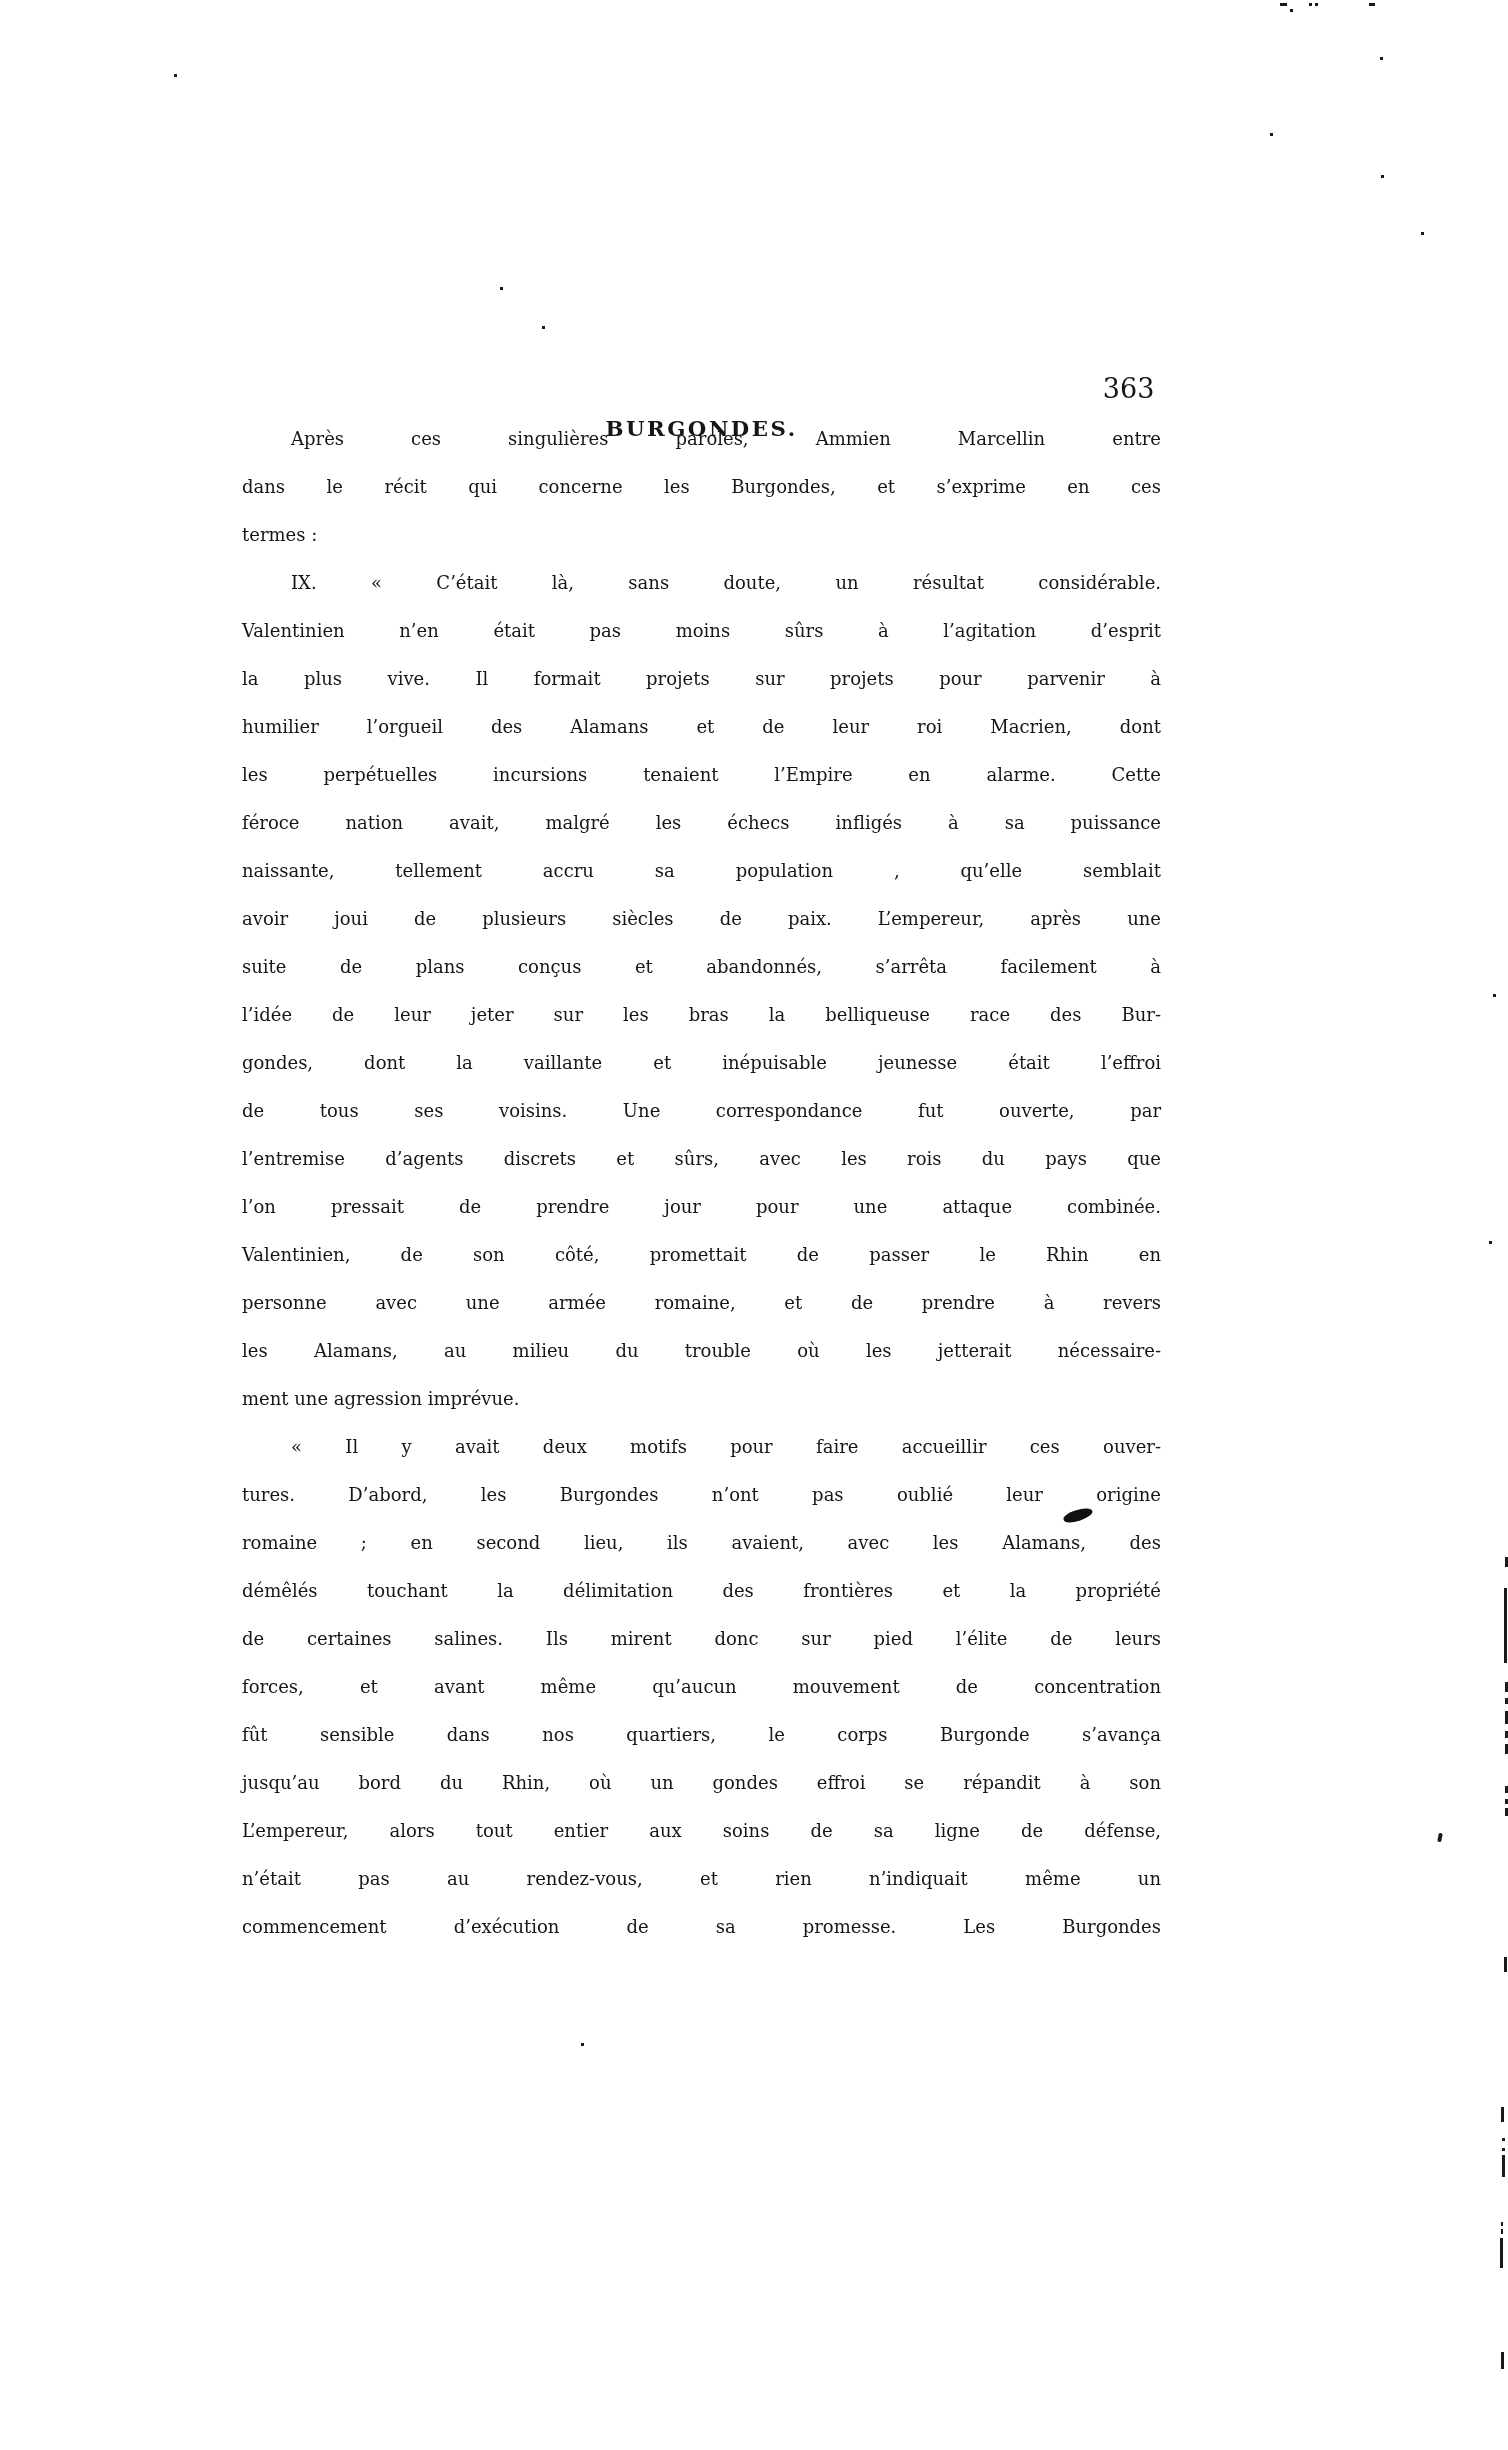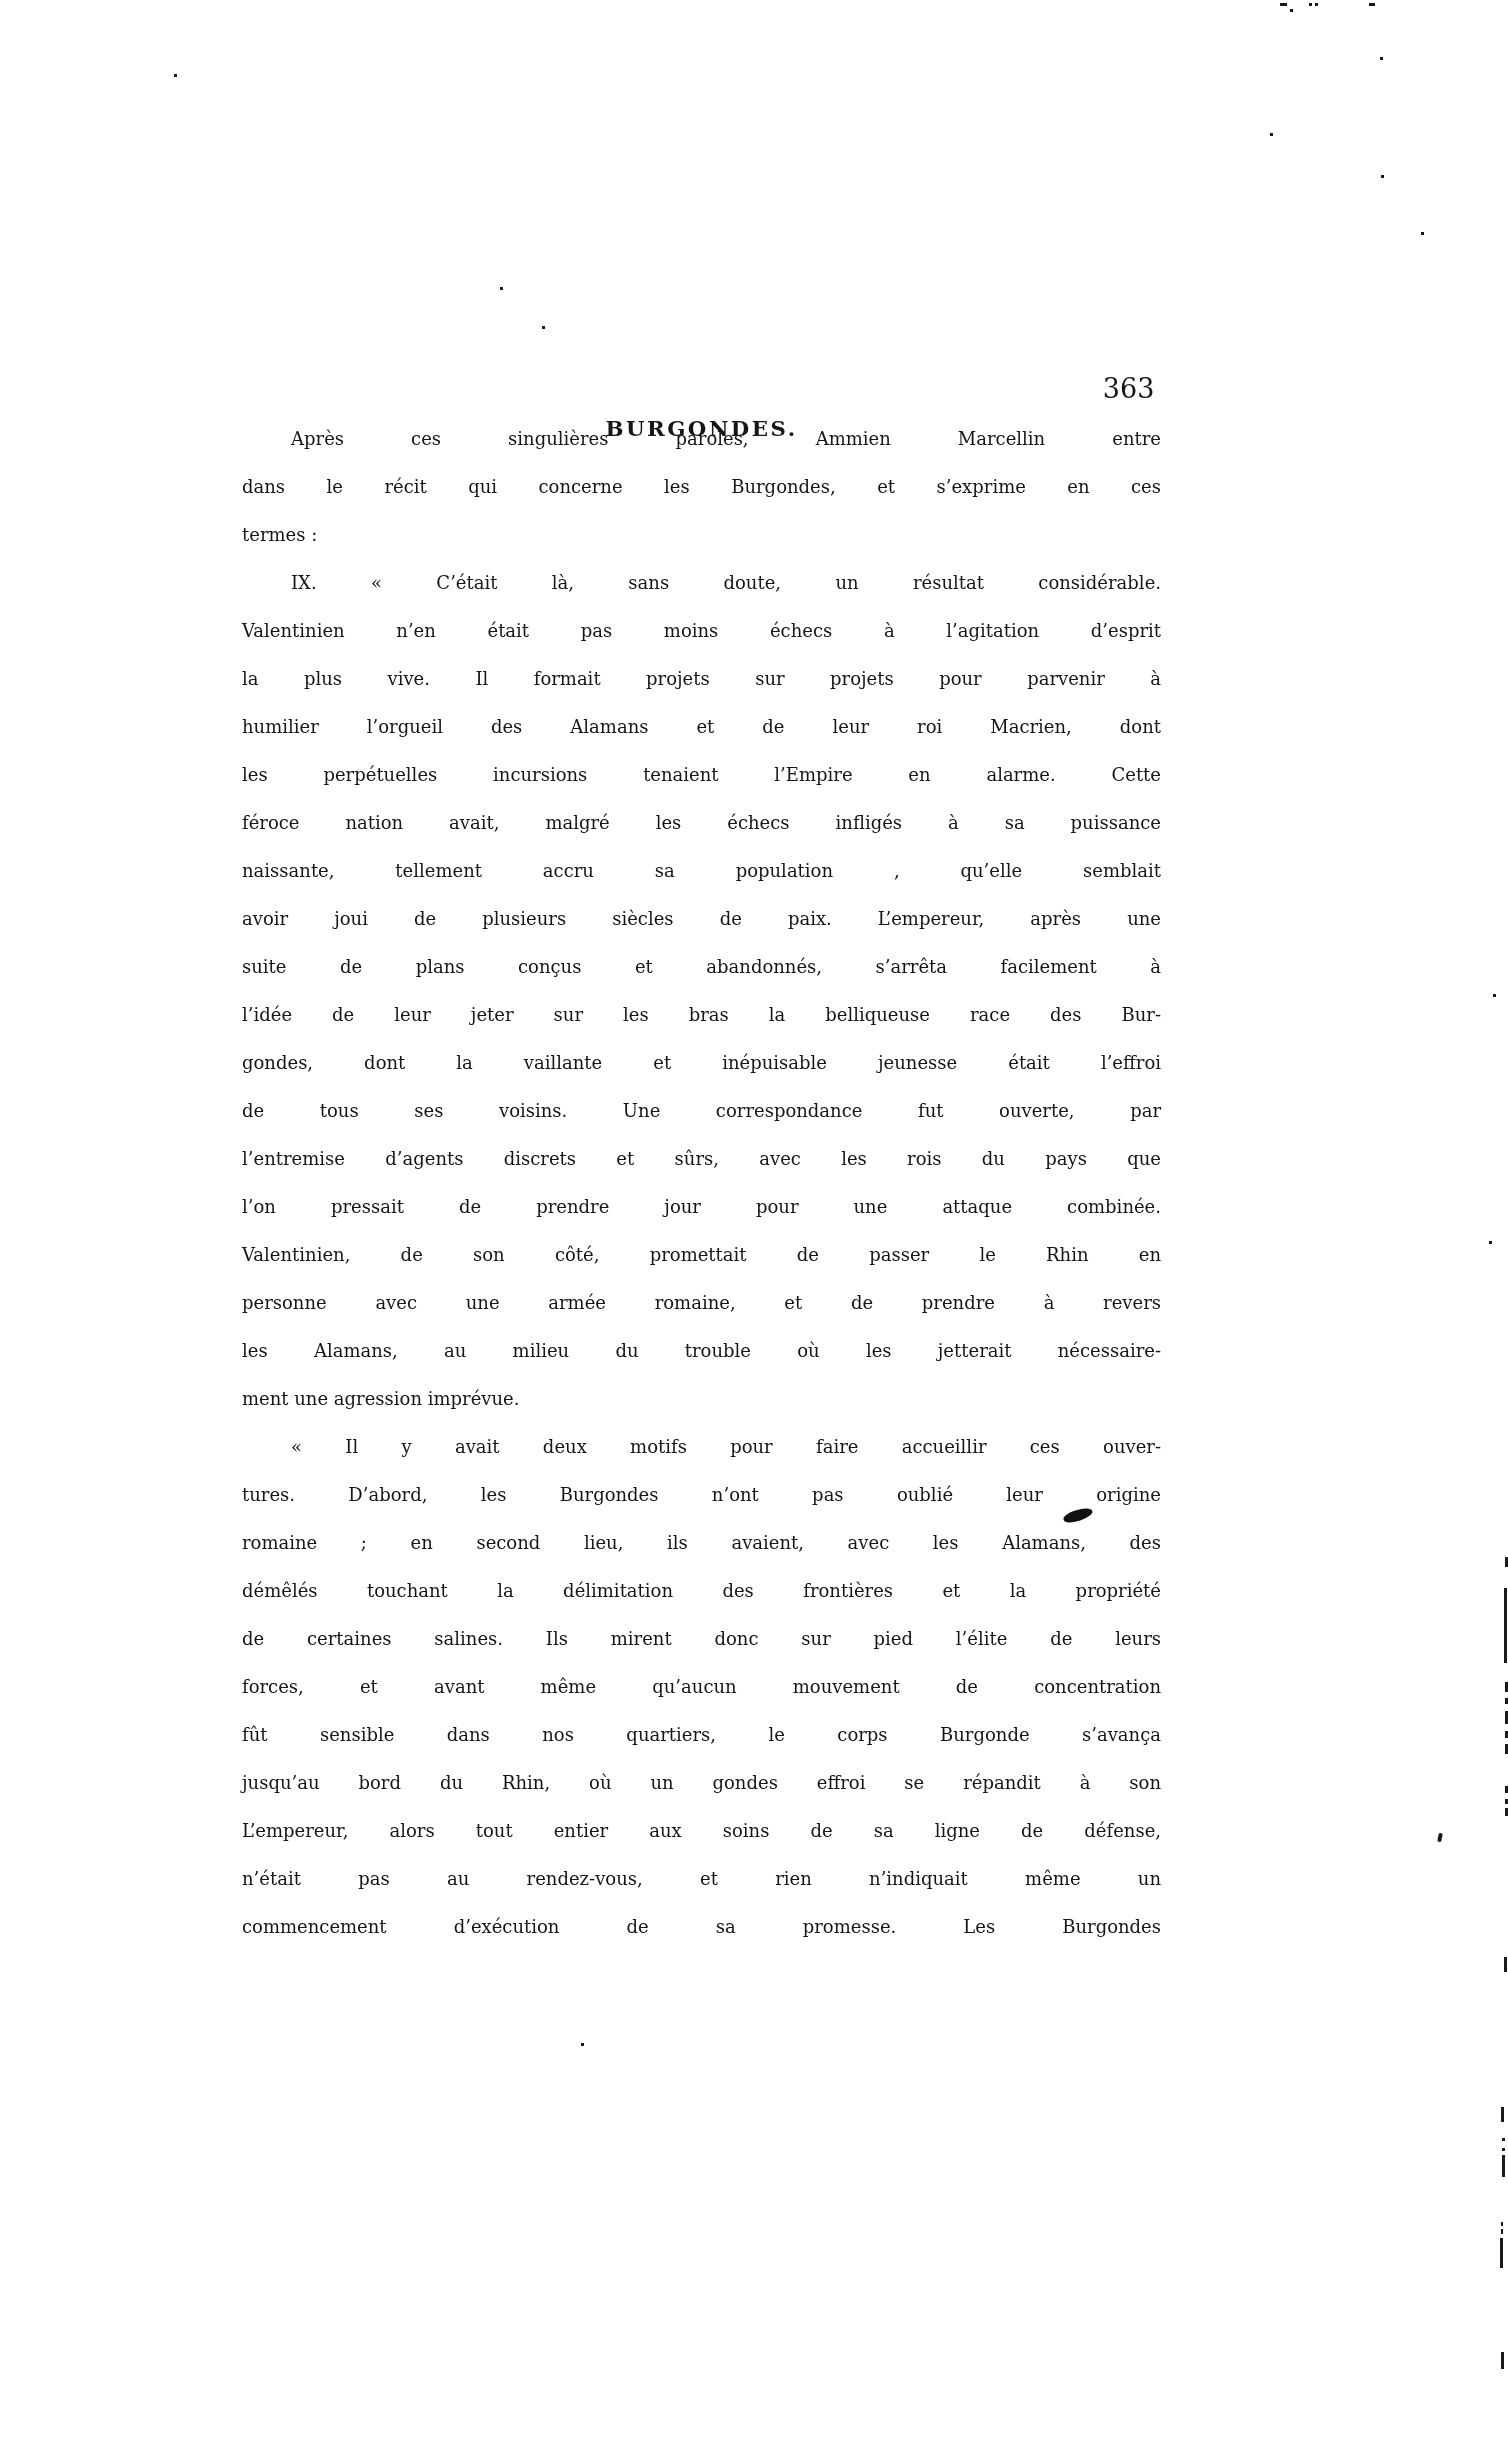--- a/index.html
+++ b/index.html
@@ -79,21 +79,21 @@
   <div class="header">
     <span class="running-title">BURGONDES.</span>
     <span class="page-number">363</span>
   </div>
 
   <div class="body-text">
       <div class="line indent">Après ces singulières paroles, Ammien Marcellin entre</div>
       <div class="line">dans le récit qui concerne les Burgondes, et s’exprime en ces</div>
       <div class="line end">termes :</div>
       <div class="line indent">IX. « C’était là, sans doute, un résultat considérable.</div>
-      <div class="line">Valentinien n’en était pas moins échecs à l’agitation d’esprit</div>
+      <div class="line">Valentinien n’en était pas moins sûrs à l’agitation d’esprit</div>
       <div class="line">la plus vive. Il formait projets sur projets pour parvenir à</div>
       <div class="line">humilier l’orgueil des Alamans et de leur roi Macrien, dont</div>
       <div class="line">les perpétuelles incursions tenaient l’Empire en alarme. Cette</div>
       <div class="line">féroce nation avait, malgré les échecs infligés à sa puissance</div>
       <div class="line">naissante, tellement accru sa population , qu’elle semblait</div>
       <div class="line">avoir joui de plusieurs siècles de paix. L’empereur, après une</div>
       <div class="line">suite de plans conçus et abandonnés, s’arrêta facilement à</div>
       <div class="line">l’idée de leur jeter sur les bras la belliqueuse race des Bur-</div>
       <div class="line">gondes, dont la vaillante et inépuisable jeunesse était l’effroi</div>
       <div class="line">de tous ses voisins. Une correspondance fut ouverte, par</div>

